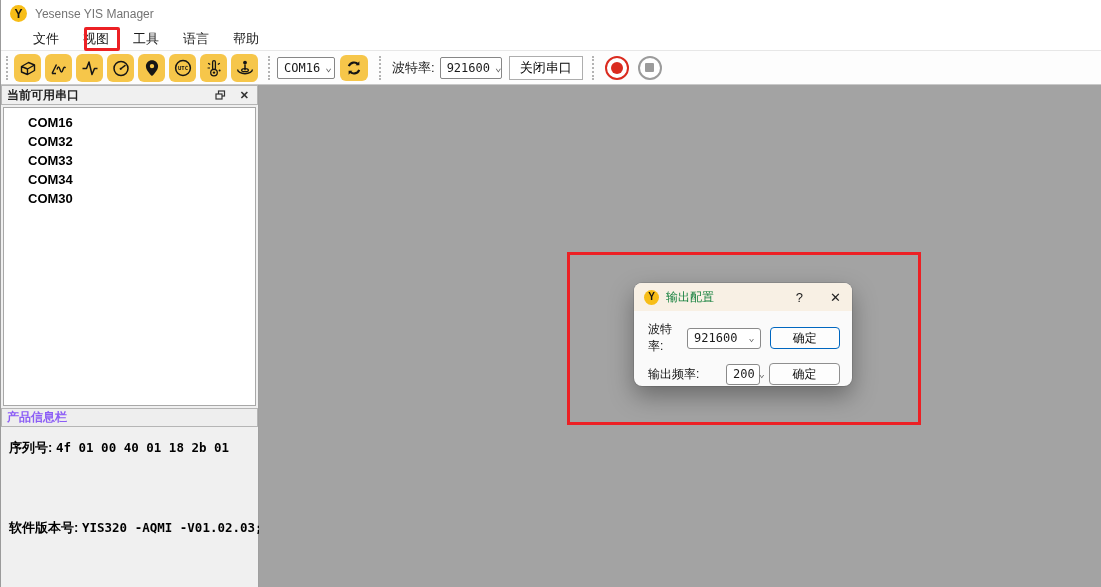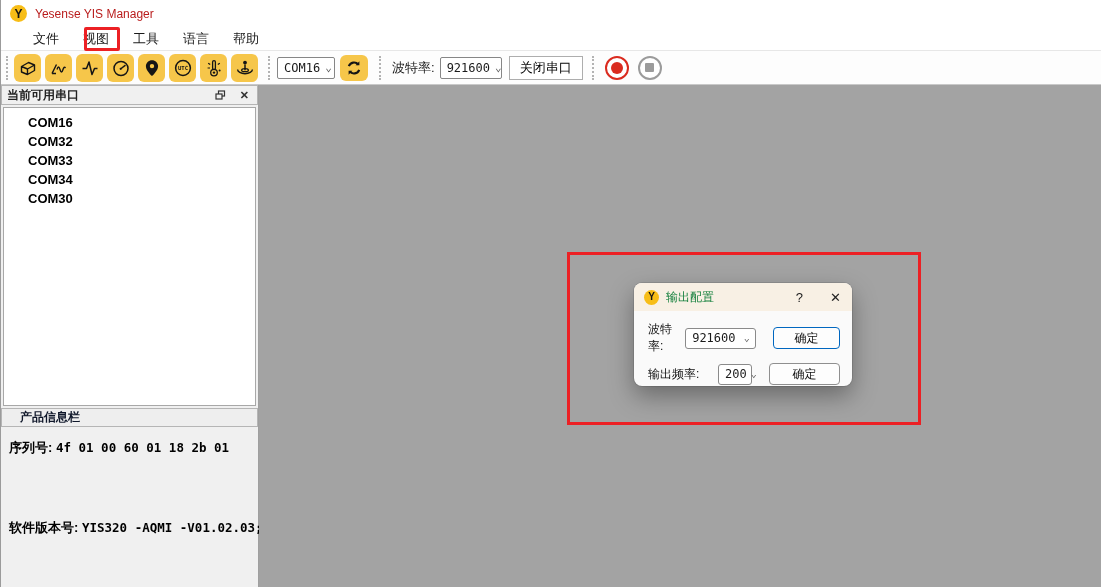--- a/index.html
+++ b/index.html
@@ -4,21 +4,21 @@
 <style>
   * { margin:0; padding:0; box-sizing:border-box; }
   html,body { width:1101px; height:587px; }
   body { font-family:"Liberation Sans", sans-serif; color:#1a1a1a; background:#fff; }
   .window { position:relative; width:1101px; height:587px; background:#fff; overflow:hidden; border-left:1px solid #9b9b9b; }
 
   
   .titlebar { height:27px; display:flex; align-items:center; padding-left:9px; gap:8px; background:#fff; }
   .app-icon { width:17px; height:17px; border-radius:50%; background:#f7bd17; display:flex; align-items:center; justify-content:center;
               font-weight:bold; font-size:12px; color:#141414; line-height:1; }
-  .title-text { font-size:12px; color:#b91c1c; }
+  .title-text { font-size:12px; color:#737373; }
 
   
   .menubar { height:23px; display:flex; align-items:flex-end; padding-left:20px; background:#fff; }
   .menu-item { font-size:13px; padding:2px 12px; color:#1a1a1a; }
 
   
   .toolbar { height:35px; display:flex; align-items:center; background:#fdfdfd;
              border-top:1px solid #e7e7e7; border-bottom:1px solid #c9c9c9; }
   .grip { width:3px; height:24px; border-left:2px dotted #b3b3b3; margin:0 3px 0 5px; }
   .tool-btn { width:27px; height:28px; background:#f6c64a; border-radius:6px; margin:0 2px;
@@ -41,21 +41,21 @@
   
   .app-body { display:flex; height:502px; }
   .dock { width:258px; background:#f0f0f0; border-right:1px solid #9f9f9f; display:flex; flex-direction:column;font-weight:bold; }
   .dock-header { height:20px; background:#f0f0f0; border:1px solid #b5b5b5; display:flex; align-items:center;
                  padding:0 8px 0 5px; font-size:12px; color:#222; }
   .dock-header .spacer { flex:1; }
   .dock-x { font-size:11px; color:#333; margin-left:14px; }
   .port-list { margin:2px 2px 0 2px; height:299px; background:#fff; border:1px solid #a8a8a8; padding-top:5px; overflow:hidden; }
   .port-item { font-size:13px; line-height:19px; padding-left:24px; color:#000; }
   .info-header { margin-top:2px; height:19px; background:#eeeeee; border:1px solid #b5b5b5; display:flex;
-                 align-items:center; padding-left:18px; font-size:12px; color:#0f172a; }
+                 align-items:center; padding-left:5px; font-size:12px; color:#8b5cf6; }
   .info-body { flex:1; padding:12px 8px 0 8px; font-size:13px; color:#000; }
   .info-line { white-space:nowrap; }
   .info-line .val { font-size:12.5px; }
   .info-line2 { margin-top:62px; }
 
   .main { flex:1; background:#a3a3a3; position:relative; }
 
   
   .anno { position:absolute; border:3px solid #ec2024; z-index:99; pointer-events:none; }
   .anno-menu { left:83px; top:27px; width:36px; height:24px; border-radius:2px; }
@@ -73,21 +73,21 @@
   .dlg-close { font-size:13px; color:#222; margin-left:14px; }
   .dlg-row { display:flex; align-items:center; margin:10px 12px 0 14px; }
   .dlg-row + .dlg-row { margin-top:8px; }
   .dlg-label { font-size:12px; color:#111; }
   .dlg-gap { flex:1; }
   .dlg-combo { height:21px; background:#fff; border:1px solid #8a8a8a; border-radius:3px;
                display:inline-flex; align-items:center; justify-content:space-between; padding:0 5px 0 6px; font-size:12px; }
   .dlg-combo .chev { color:#555; font-size:10px; line-height:0; margin-left:4px; }
   .dlg-combo.w1 { width:74px; }
   .dlg-combo.w2 { width:34px; }
-  .dlg-btn { width:71px; height:22px; margin-left:17px; background:#fdfdfd; border:1px solid #8f8f8f; border-radius:4px;
+  .dlg-btn { width:71px; height:22px; margin-left:9px; background:#fdfdfd; border:1px solid #8f8f8f; border-radius:4px;
              font-size:12px; display:inline-flex; align-items:center; justify-content:center; color:#111; }
   .dlg-btn.primary { border:1.5px solid #0067c0; }
 </style>
 </head>
 <body>
 
 <div class="window">
 
   <div class="titlebar">
     <div class="app-icon">Y</div>
@@ -209,21 +209,21 @@
         <div class="port-item">COM33</div>
         <div class="port-item">COM34</div>
         <div class="port-item">COM30</div>
       </div>
       <div class="info-header">
         <span>产品信息栏</span>
       </div>
       <div class="info-body">
         <div class="info-line">
           <span>序列号:</span>
-          <span class="val mono">4f 01 00 60 01 18 2b 01</span>
+          <span class="val mono">4f 01 00 40 01 18 2b 01</span>
         </div>
         <div class="info-line info-line2">
           <span>软件版本号:</span>
           <span class="val mono">YIS320 -AQMI -V01.02.03;</span>
         </div>
       </div>
     </div>
 
     <div class="main">
       <div class="anno anno-main"></div>

